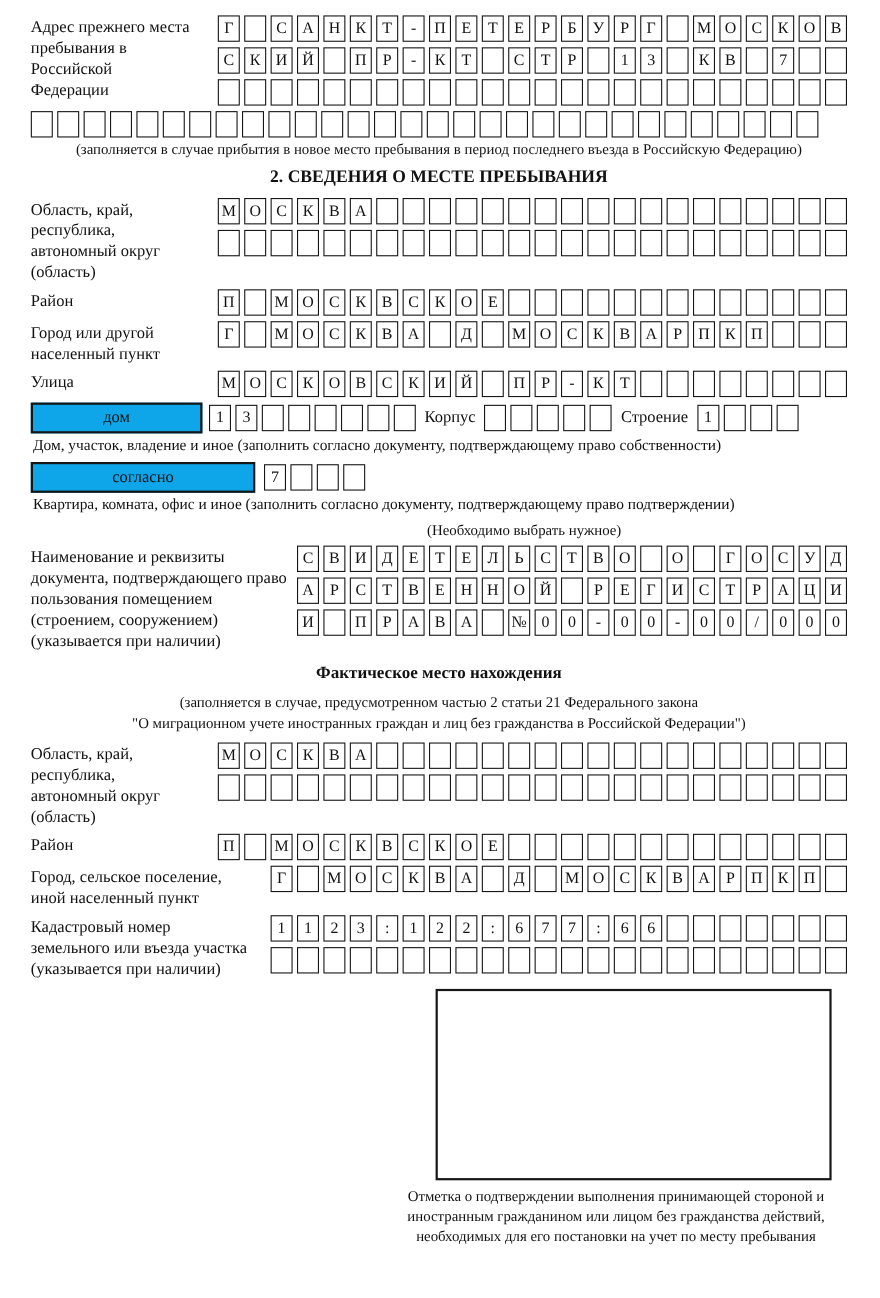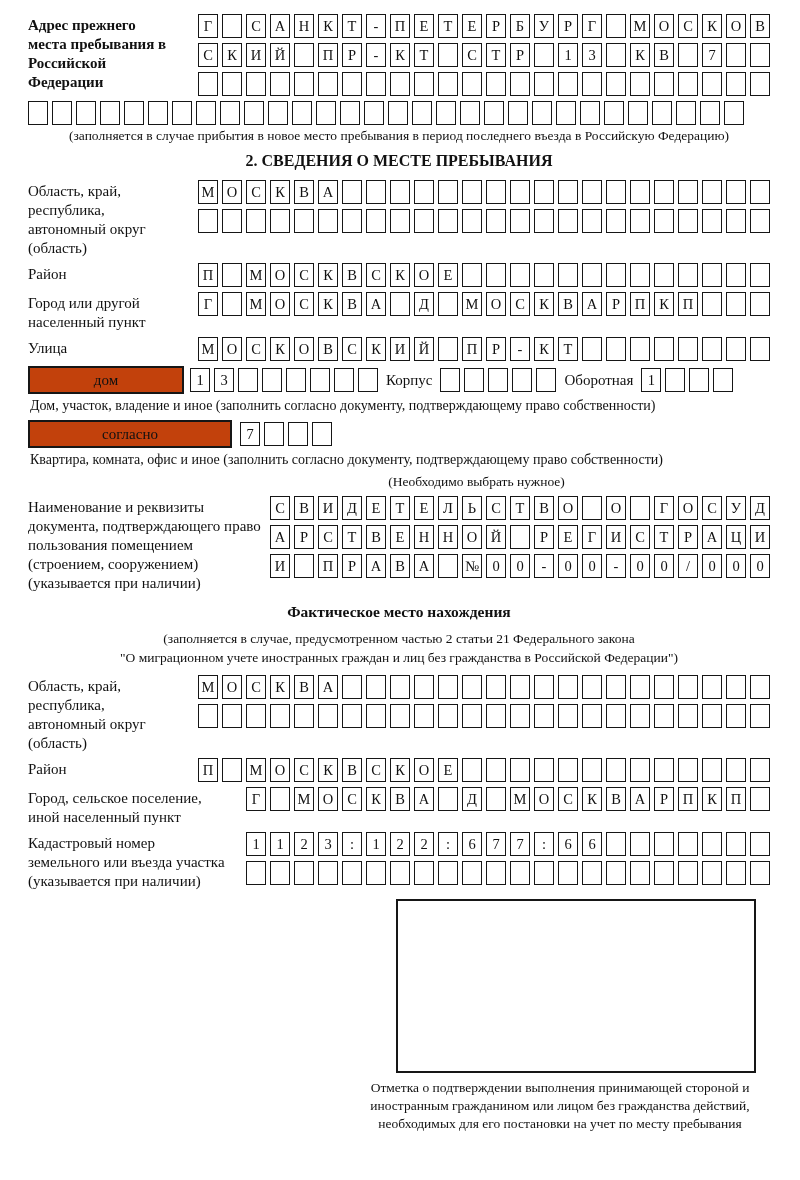--- a/index.html
+++ b/index.html
@@ -26,21 +26,21 @@
   }
   .fullrow{margin:2px 0 3px 0;}
   .caption{font-size:13.5px;text-align:center;margin:1px 0 6px 0;}
   .caption-left{font-size:14px;text-align:left;margin:1px 0 6px 2px;}
   .sec-title{font-size:16px;font-weight:bold;text-align:center;margin:8px 0 10px 0;}
   .sub-title{font-size:15.5px;font-weight:bold;text-align:center;margin:10px 0 8px 0;}
 
   .labelbox{
     flex:none;border:2px solid #161616;height:24px;
     display:inline-flex;align-items:center;justify-content:center;
-    font-size:15px;background:#c2410c;
+    font-size:15px;background:#0ea5e9;
   }
   .inline-row{display:flex;align-items:center;margin-bottom:4px;}
   .inline-label{font-size:15px;padding:0 8px;flex:none;}
 
   .chk-row{display:flex;align-items:center;margin:6px 0 2px 2px;font-size:15px;}
   .checkbox{
     flex:none;width:20px;height:24px;border:2px solid #161616;
     display:inline-flex;align-items:center;justify-content:center;
     font-size:15px;background:#fff;
   }
@@ -56,21 +56,21 @@
   }
   .notes-center{font-size:13.5px;text-align:center;line-height:19px;margin-bottom:8px;}
 </style>
 </head>
 <body>
 
 <div class="page">
 
 
   <div class="field">
-    <div class="flabel" style="width:148px;font-weight:bold;">Адрес прежнего места пребывания в Российской Федерации</div>
+    <div class="flabel" style="width:148px;">Адрес прежнего места пребывания в Российской Федерации</div>
     <div class="gridcol">
       <div class="cells">
           <span class="cell">Г</span>
           <span class="cell"></span>
           <span class="cell">С</span>
           <span class="cell">А</span>
           <span class="cell">Н</span>
           <span class="cell">К</span>
           <span class="cell">Т</span>
           <span class="cell">-</span>
@@ -348,40 +348,40 @@
         <span class="cell"></span>
       </div>
     <div class="inline-label">Корпус</div>
     <div class="cells">
         <span class="cell"></span>
         <span class="cell"></span>
         <span class="cell"></span>
         <span class="cell"></span>
         <span class="cell"></span>
       </div>
-    <div class="inline-label">Оборотная</div>
+    <div class="inline-label">Строение</div>
     <div class="cells">
         <span class="cell">1</span>
         <span class="cell"></span>
         <span class="cell"></span>
         <span class="cell"></span>
       </div>
   </div>
   <div class="caption-left">Дом, участок, владение и иное (заполнить согласно документу, подтверждающему право собственности)</div>
 
   <div class="inline-row">
     <div class="labelbox" style="width:200px;">согласно</div>
     <div class="cells" style="margin-left:8px;">
         <span class="cell">7</span>
         <span class="cell"></span>
         <span class="cell"></span>
         <span class="cell"></span>
       </div>
   </div>
-  <div class="caption-left">Квартира, комната, офис и иное (заполнить согласно документу, подтверждающему право собственности)</div>
+  <div class="caption-left">Квартира, комната, офис и иное (заполнить согласно документу, подтверждающему право подтверждении)</div>
 
   <div class="caption" style="text-align:center;padding-left:155px;">(Необходимо выбрать нужное)</div>
 
   <div class="field" style="margin-top:4px;">
     <div class="flabel" style="width:235px;">Наименование и реквизиты документа, подтверждающего право пользования помещением (строением, сооружением) (указывается при наличии)</div>
     <div class="gridcol">
       <div class="cells">
           <span class="cell">С</span>
           <span class="cell">В</span>
           <span class="cell">И</span>

